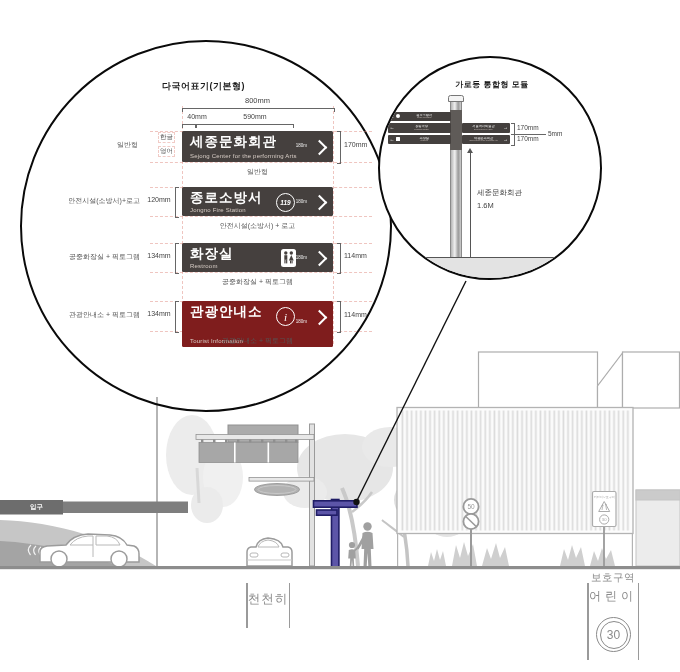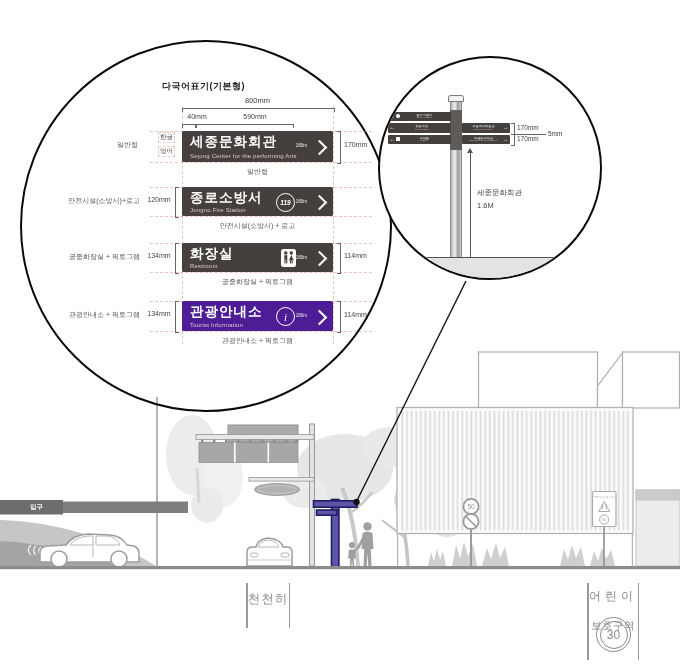--- a/index.html
+++ b/index.html
@@ -295,38 +295,39 @@
     <div class="dist">180m</div>
     <div class="chev" style="top:10px;"></div>
   </div>
   <div class="dimv" style="left:337px;top:243px;height:29px;"></div>
   <div class="dimlab" style="left:344px;top:252px;">114mm</div>
   <div class="cap" style="top:277px;">공중화장실 + 픽토그램</div>
 
   <div class="lab" style="left:40px;top:310px;width:100px;text-align:right;">관광안내소 + 픽토그램</div>
   <div class="dimlab" style="left:146px;top:310px;width:26px;text-align:center;">134mm</div>
   <div class="dimvl" style="left:175px;top:301px;height:30px;"></div>
-  <div class="sign" style="top:301px;height:30px;background:#4c1d95;">
+  <div class="sign" style="top:301px;height:46px;background:#7f1d1d;">
     <div class="kr">관광안내소</div>
     <div class="en">Tourist Information</div>
     <div class="infoicon" style="top:6px;">i</div>
     <div class="dist">180m</div>
     <div class="chev" style="top:10.5px;"></div>
   </div>
   <div class="dimv" style="left:337px;top:301px;height:30px;"></div>
   <div class="dimlab" style="left:344px;top:311px;">114mm</div>
   <div class="cap" style="top:336px;">관광안내소 + 픽토그램</div>
 
   <div class="callout-circle small-circle">
     <div class="m-ground"></div>
     <div class="m-dimline"></div>
     <div class="m-dimarrow"></div>
     <div class="m-pole"></div>
     <div class="m-pole-dark"></div>
     <div class="m-cap"></div>
+    <div class="m-title">가로등 통합형 모듈</div>
 
     <div class="mrow" style="left:7.5px;top:53.5px;width:63px;">
       <span class="ar">←</span>
       <span class="micon"></span>
       <span class="mtx">
           <span class="mkr">종로소방서</span>
           <span class="men">Jongno Fire Station</span>
         </span>
     </div>
     <div class="mrow" style="left:7.5px;top:65px;width:63px;">
@@ -374,19 +375,19 @@
   <div>
     <div class="rm-line" style="left:246px;top:583px;height:45px;"></div>
     <div class="rm-line" style="left:288.5px;top:583px;height:45px;"></div>
     <div class="rm-text" style="left:246px;top:591px;width:44px;font-size:12.5px;letter-spacing:1px;">천천히</div>
   </div>
 
   <div>
     <div class="rm-line" style="left:587px;top:583px;height:77px;"></div>
     <div class="rm-line" style="left:637.5px;top:583px;height:77px;"></div>
     <div class="rm-text" style="left:589px;top:588px;width:48px;font-size:12px;letter-spacing:4px;">어린이</div>
-    <div class="rm-text" style="left:589px;top:619px;width:48px;font-size:10.5px;letter-spacing:.5px;">보호구역</div>
+    <div class="rm-text" style="left:589px;top:571px;width:48px;font-size:10.5px;letter-spacing:.5px;">보호구역</div>
     <div class="rm-circle" style="left:596px;top:617px;width:33px;height:33px;">
       <div class="inner">30</div>
     </div>
   </div>
 
 </div>
 
 </body></html>

